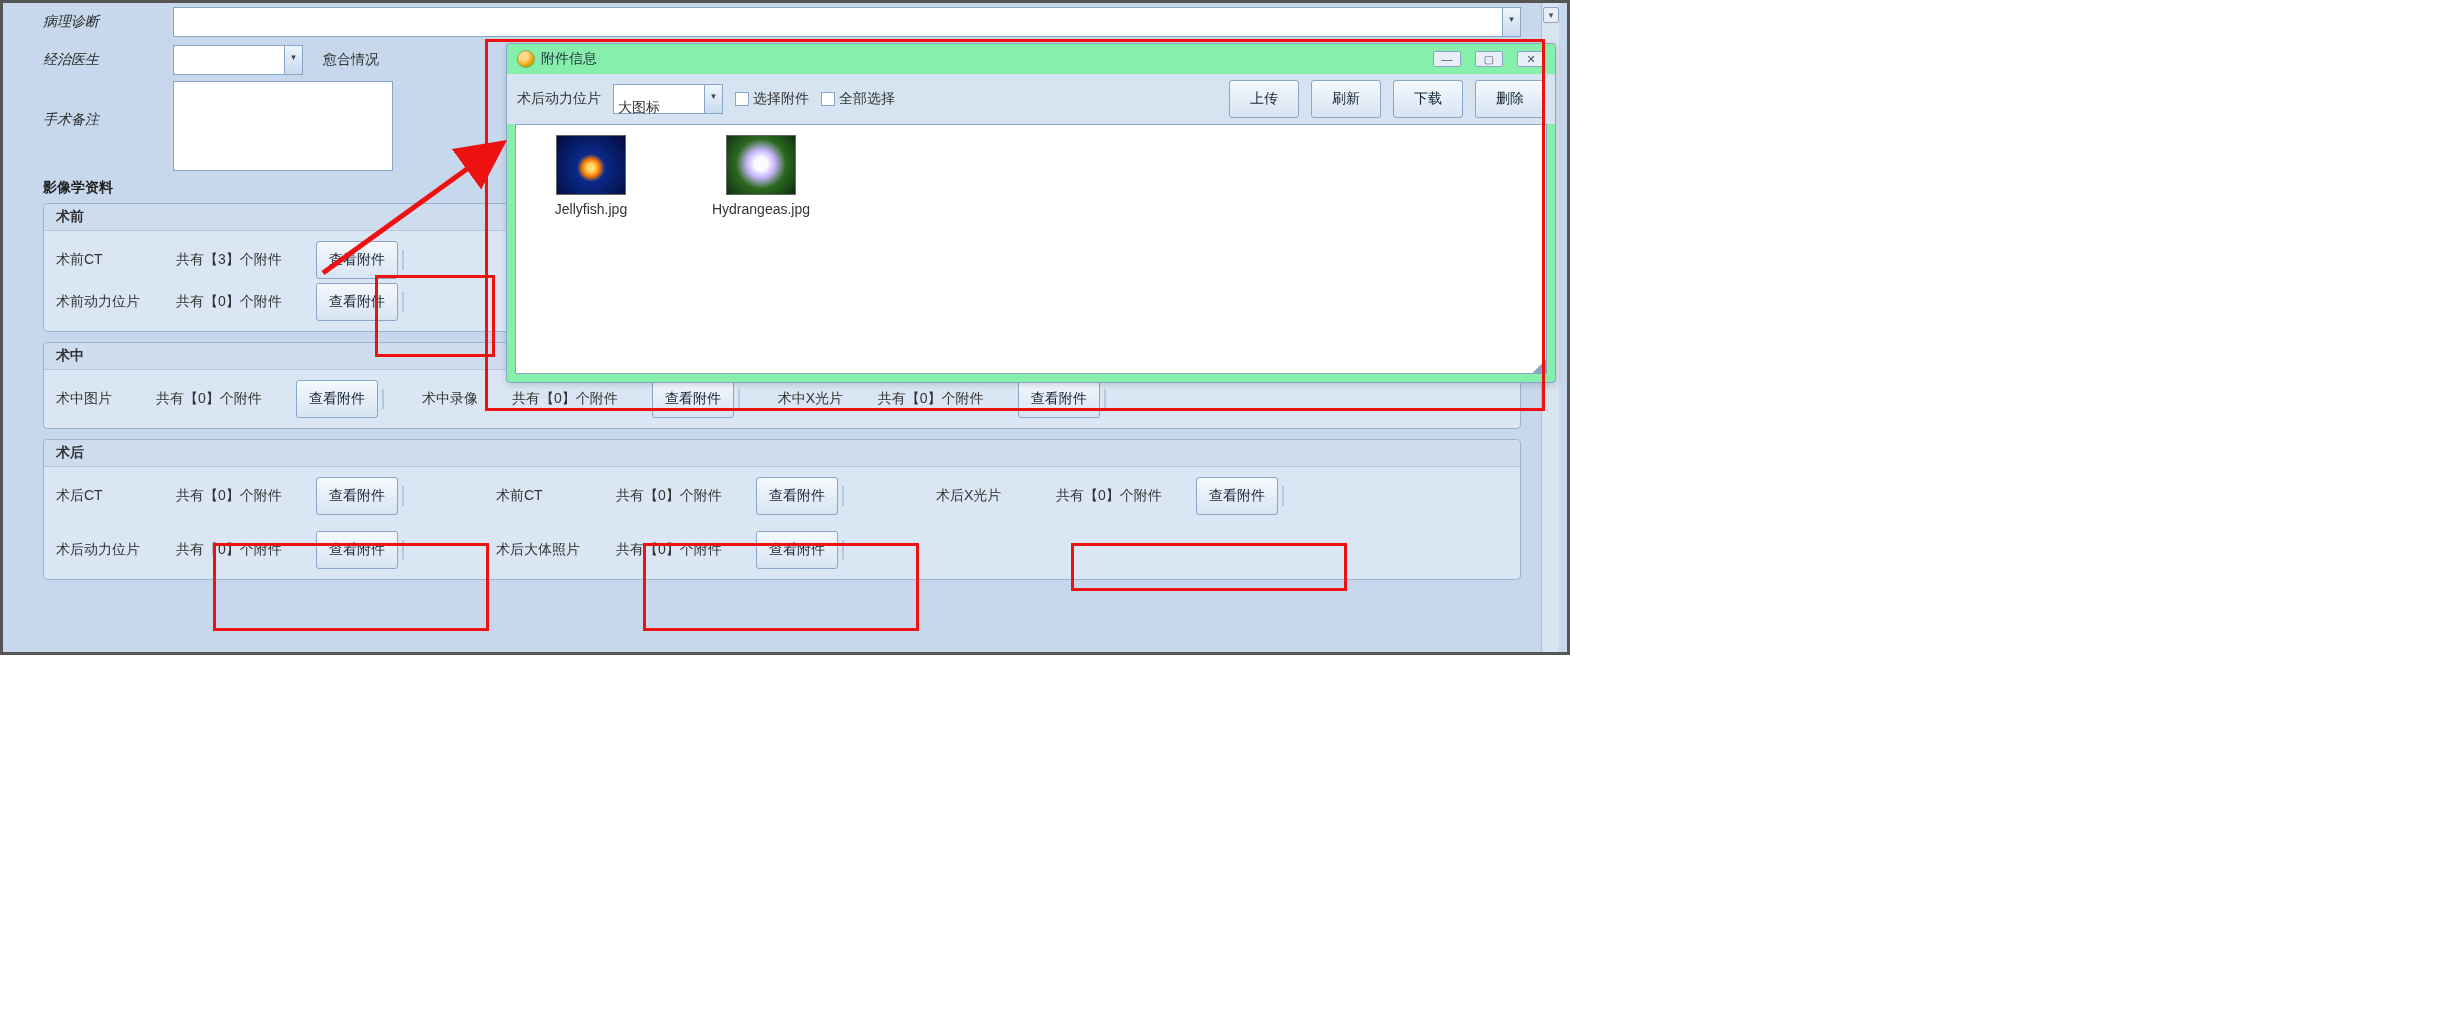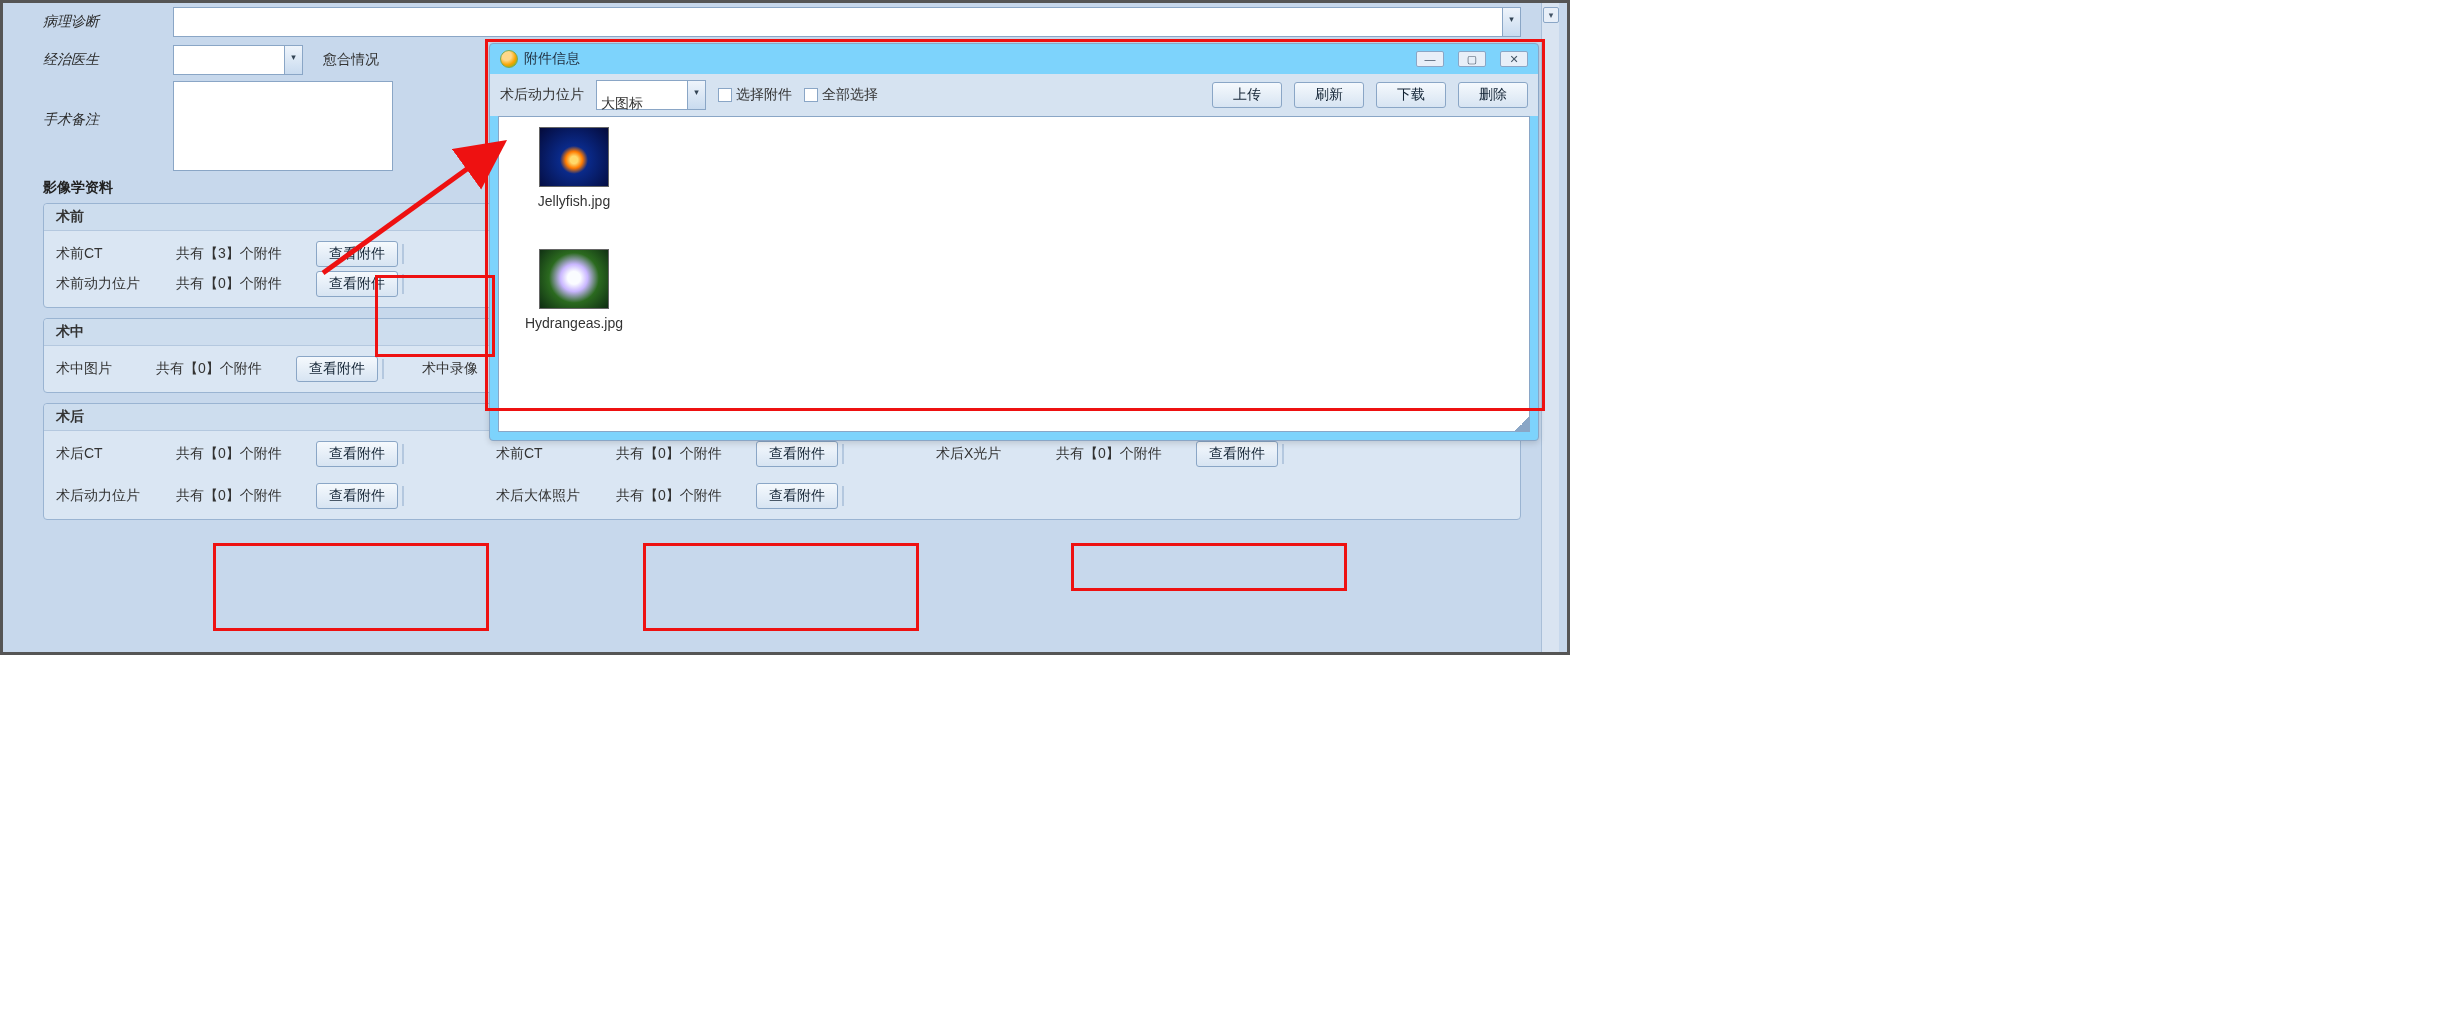--- a/index.html
+++ b/index.html
@@ -82,35 +82,35 @@
     border-top-left-radius: 4px; border-top-right-radius: 4px;
   }
   .group-body { padding: 6px 12px; }
   .att-row { display: inline-flex; align-items: center; margin: 4px 30px 4px 0; }
   .att-label { width: 120px; display: inline-block; }
   .att-count { width: 140px; display: inline-block; }
   .sep { display: inline-block; width: 2px; height: 20px; background: #b4c8df; margin: 0 4px; vertical-align: middle;}
   .btn {
     display: inline-block;
     min-width: 70px;
-    padding: 3px 12px;
+    padding: 9px 12px;
     background: linear-gradient(#f5f9fd,#d7e4f2);
     border: 1px solid #8aa6c6;
     border-radius: 3px;
     text-align: center;
     cursor: pointer;
     color: #123;
   }
 
   
   .dialog {
     position: absolute;
-    left: 486px; top: 40px;
+    left: 503px; top: 40px;
     width: 1050px;
-    background: #7dd3fc;
+    background: #86efac;
     border: 1px solid #8aa6c6;
     border-radius: 4px;
     box-shadow: 0 2px 6px rgba(0,0,0,.15);
   }
   .dlg-title {
     display: flex; align-items: center;
     padding: 6px 10px;
     font-size: 14px;
     color: #234;
   }
@@ -141,27 +141,26 @@
     border: 1px solid #8aa6c6;
     background: #fff;
     display: inline-block;
     margin-right: 4px;
     vertical-align: middle;
   }
   .dlg-body {
     margin: 0 8px 8px 8px;
     background: #fff;
     border: 1px solid #8aa6c6;
-    height: 316px;
+    height: 250px;
     padding: 10px;
     display: flex;
     gap: 40px;
     align-items: flex-start;
     position: relative;
-    flex-direction: column;
   }
   .resize-grip {
     position: absolute; right: 0; bottom: 0;
     width: 14px; height: 14px;
     background:
       linear-gradient(135deg, transparent 50%, #8aa6c6 50%);
   }
   .thumb-item { text-align: center; width: 130px; }
   .thumb {
     width: 70px; height: 60px;

